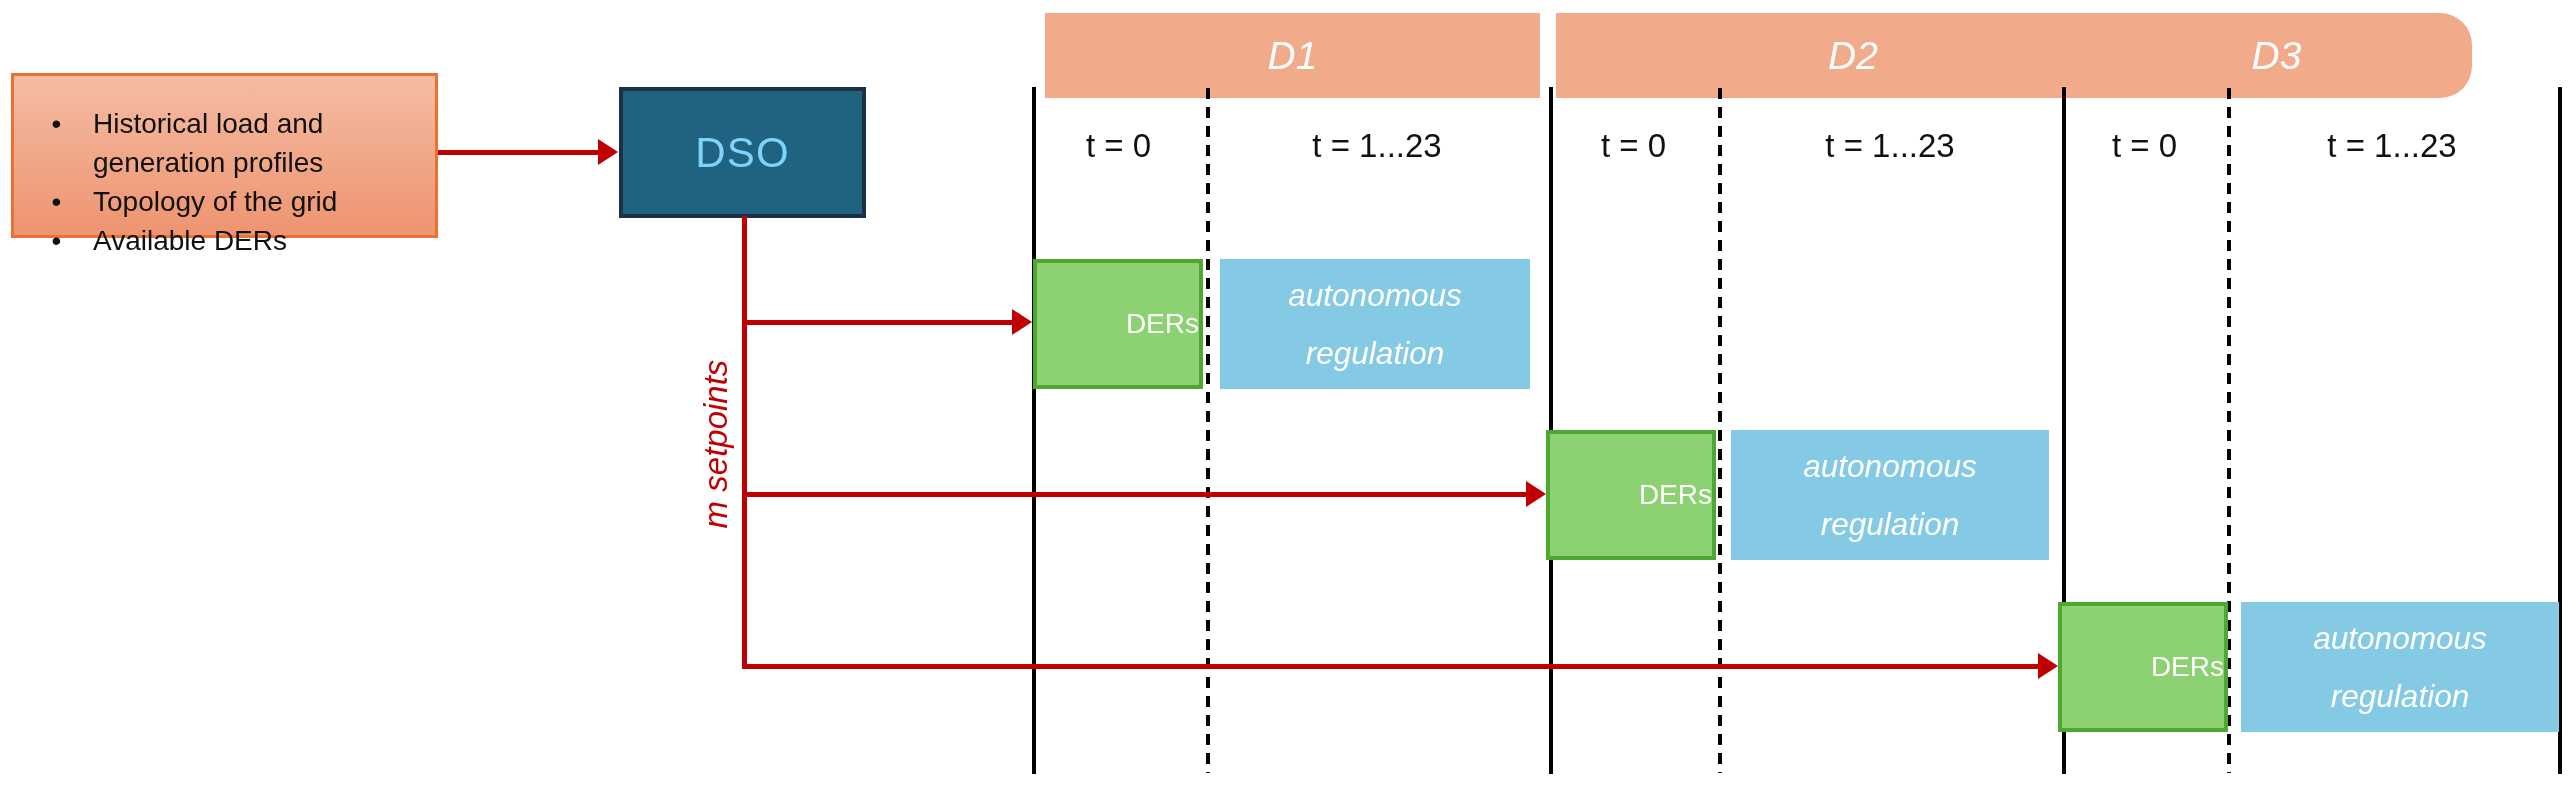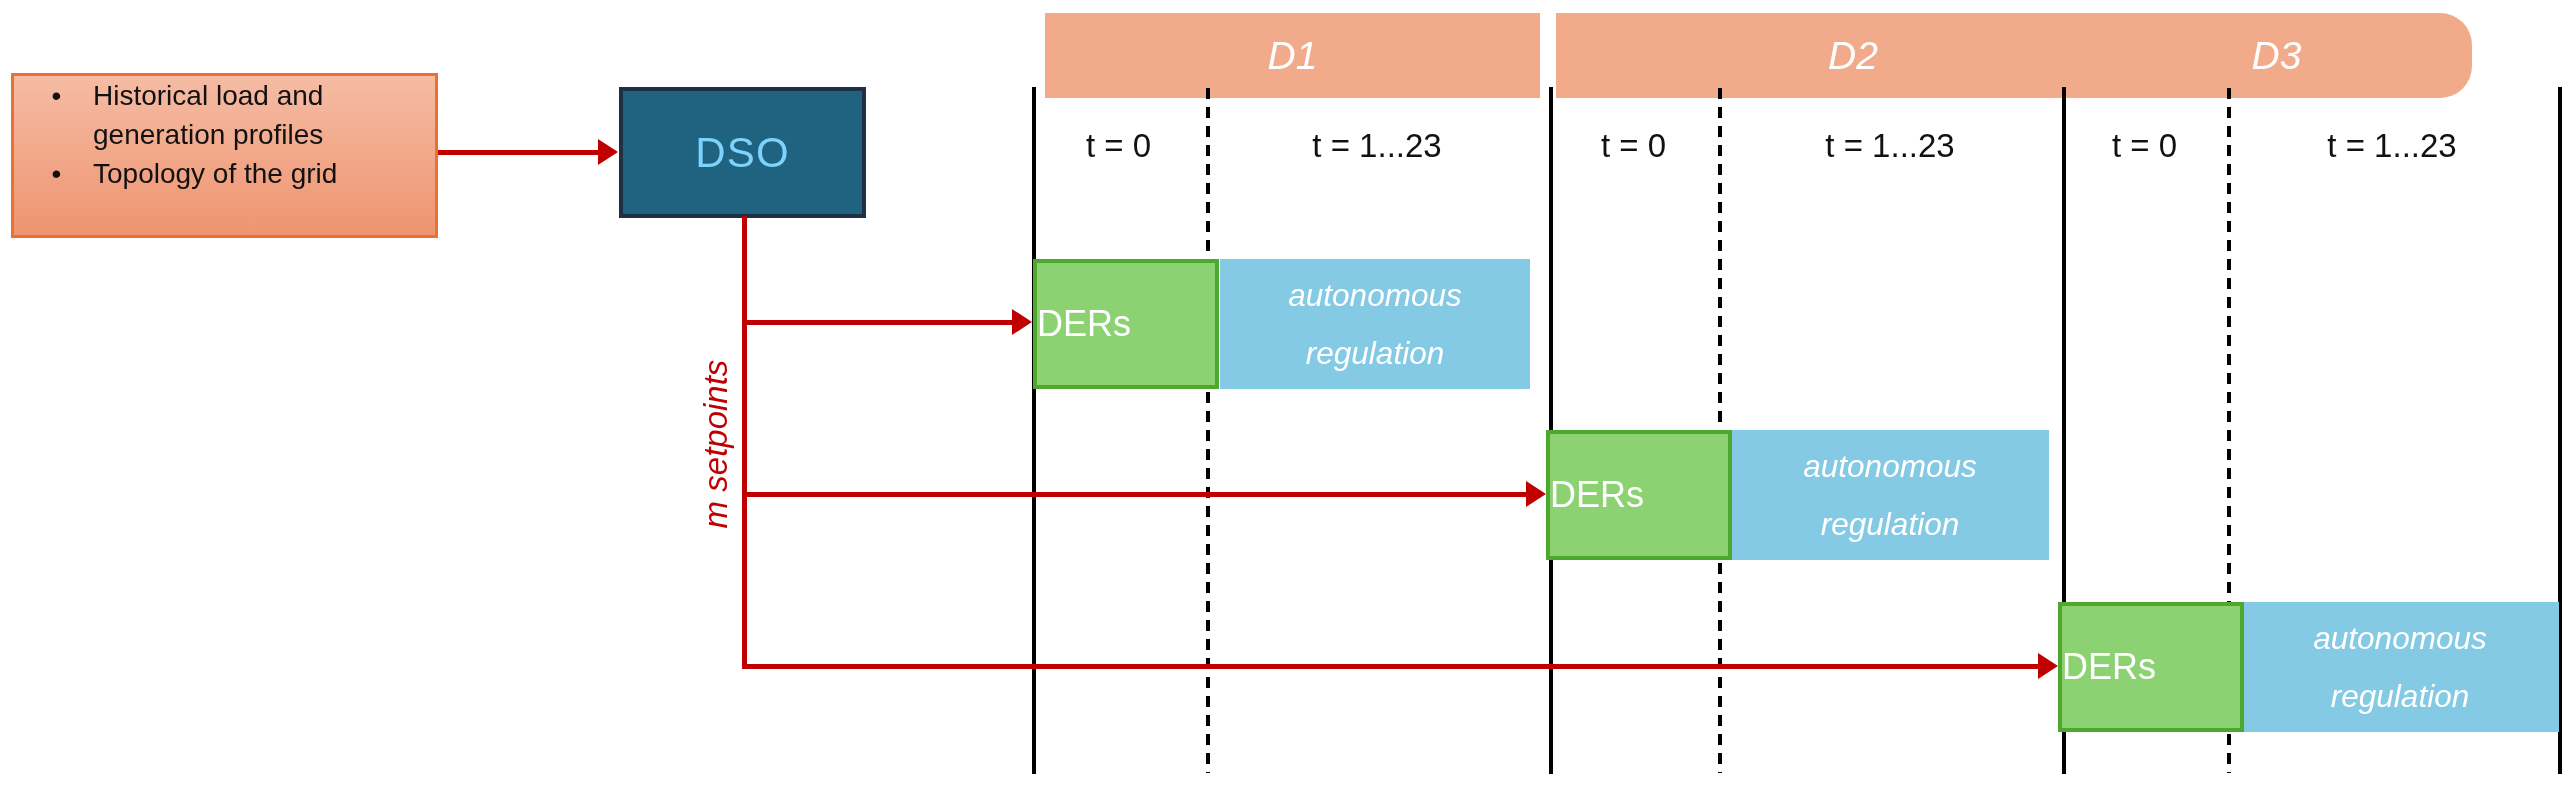--- a/index.html
+++ b/index.html
@@ -7,21 +7,21 @@
     position:relative;width:2576px;height:788px;background:#ffffff;overflow:hidden;
     font-family:"Liberation Sans", sans-serif;
   }
   .abs{position:absolute;box-sizing:border-box;}
 
   
   .input-box{
     left:11px;top:73px;width:427px;height:165px;
     border:3.6px solid var(--orange-border);
     background:linear-gradient(180deg,var(--peach-top) 0%,var(--peach-bottom) 100%);
-    padding:0 6px 0 6px;z-index:3;
+    padding:28px 6px 0 6px;z-index:3;
   }
   .bullet-row{display:grid;grid-template-columns:73px 1fr;color:var(--text-black);
     font-size:28px;line-height:39px;}
   .bullet-row::before{content:"\2022";text-align:center;font-size:28px;}
 
   
   .dso-box{
     left:619px;top:87px;width:247px;height:131px;
     background:var(--dso-fill);border:4.2px solid var(--dso-border);
     display:flex;align-items:center;justify-content:center;
@@ -44,24 +44,24 @@
     background:repeating-linear-gradient(180deg,var(--line-black) 0 11px,transparent 11px 19px);}
 
   
   .t-label{top:125px;height:42px;display:flex;align-items:center;justify-content:center;
     color:var(--text-black);font-size:33px;z-index:3;white-space:nowrap;}
   .t0{width:145px;}
   .t1{width:278px;}
 
   
   .ders-box{
-    width:186px;height:130px;background:var(--green-fill);
+    width:170px;height:130px;background:var(--green-fill);
     border:4.8px solid var(--green-border);
-    display:flex;align-items:center;justify-content:flex-start;
-    color:#ffffff;font-size:36px;z-index:4;
+    display:flex;align-items:center;justify-content:flex-end;
+    color:#ffffff;font-size:28px;z-index:4;
   }
   
   .reg-box{
     height:130px;background:var(--blue-fill);
     display:flex;align-items:center;justify-content:center;text-align:center;
     color:#ffffff;font-size:31.5px;font-style:italic;line-height:58px;z-index:3;
     padding:0 26px;
   }
 
   
@@ -79,20 +79,23 @@
 <body>
 
 <div class="scene">
 
   <div class="abs input-box">
     <div class="bullet-row">
       <span>Historical load and generation profiles</span>
     </div>
     <div class="bullet-row">
       <span>Topology of the grid</span>
+    </div>
+    <div class="bullet-row">
+      <span>Available DERs</span>
     </div>
   </div>
 
   <div class="abs red-line" style="left:438px;top:150px;width:160px;height:5.4px;"></div>
   <div class="abs arrow-head" style="left:598px;top:139px;"></div>
 
   <div class="abs dso-box">
     <span>DSO</span>
   </div>
 

